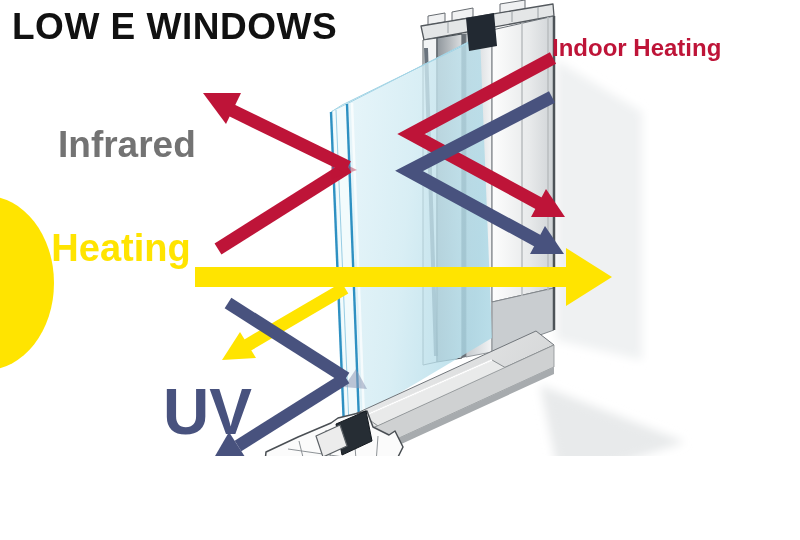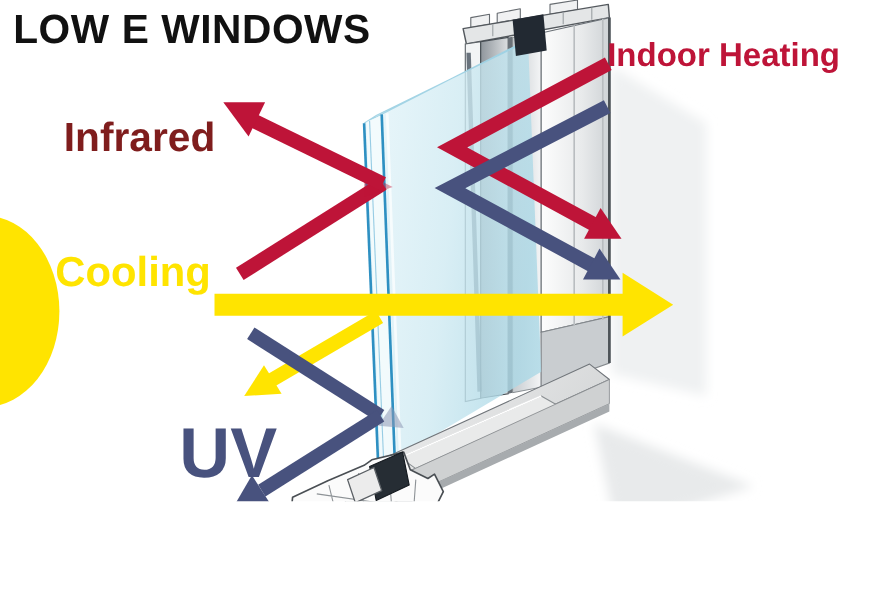--- a/index.html
+++ b/index.html
@@ -3,24 +3,24 @@
 <meta charset="utf-8">
 <style>
   html,body{margin:0;padding:0;background:#ffffff;}
   .stage{
     position:relative;width:800px;height:456px;overflow:hidden;background:#ffffff;
     font-family:"Liberation Sans","DejaVu Sans",sans-serif;
   }
   .stage svg{position:absolute;left:0;top:0;}
   .lbl{position:absolute;font-weight:bold;line-height:1;white-space:nowrap;}
   .lbl-title{left:12px;top:8px;font-size:37px;letter-spacing:.5px;color:#111111;font-weight:800;}
-  .lbl-infrared{left:58px;top:106px;font-size:37px;color:#7f1d1d;text-align:center;}
+  .lbl-infrared{left:58px;top:126px;font-size:37px;color:#737373;text-align:center;}
   .lbl-visible{left:40px;top:220px;width:162px;text-align:center;font-size:38px;line-height:56px;color:#FFE400;}
   .lbl-uv{left:163px;top:380px;font-size:64px;color:#48527E;}
-  .lbl-heating{left:552px;top:36px;font-size:30px;color:#BE1438;}
+  .lbl-heating{left:552px;top:36px;font-size:24px;color:#BE1438;}
   .lbl-cooling{left:552px;top:76px;font-size:30px;color:#48527E;}
 </style>
 </head>
 <body>
 
 <div class="stage">
 
 <svg width="800" height="540" viewBox="0 0 800 540">
   <defs>
     <linearGradient id="gTint" x1="0" y1="0" x2="1" y2="0.25">
@@ -137,17 +137,17 @@
     <g>
       <path d="M552,97 L409,171 L538,241" stroke="#48527E" stroke-width="13" fill="none" stroke-linejoin="miter"></path>
       <polygon points="564,254 530,254 545,226" fill="#48527E"></polygon>
     </g>
   </g>
 </svg>
 
   <div class="lbl lbl-title">LOW E WINDOWS</div>
   <div class="lbl lbl-infrared">Infrared</div>
   <div class="lbl lbl-visible">
-    <div>Cooling</div>
+    <div>Heating</div>
   </div>
   <div class="lbl lbl-uv">UV</div>
   <div class="lbl lbl-heating">Indoor Heating</div>
 </div>
 
 </body></html>

